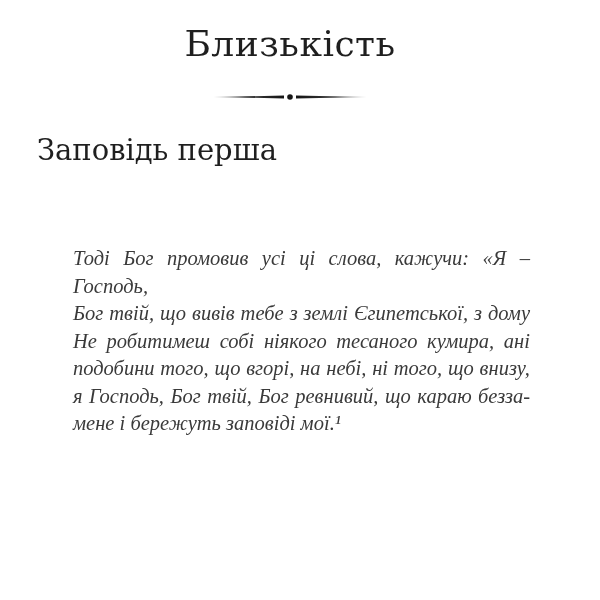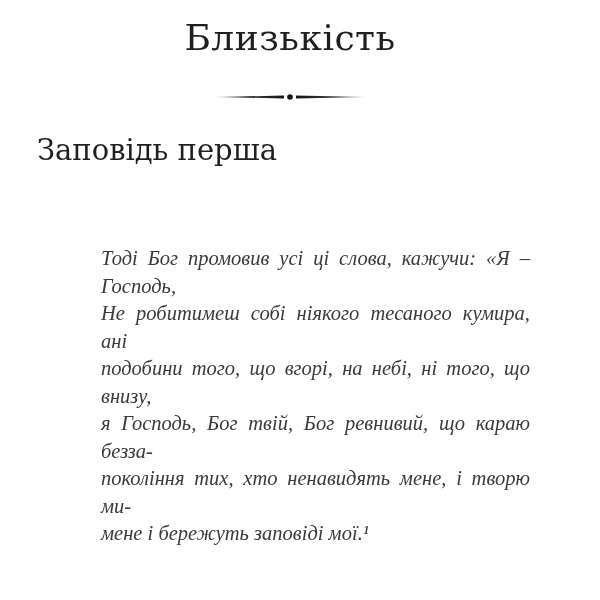--- a/index.html
+++ b/index.html
@@ -9,21 +9,21 @@
   .page {
     position: relative;
     width: 600px;
     height: 600px;
     background: var(--bg, #ffffff);
     font-family: "Liberation Serif", serif;
     overflow: hidden;
   }
   .chapter-title {
     position: absolute;
-    top: 16px;
+    top: 22px;
     left: 0;
     width: 580px;
     text-align: center;
     font-family: "DejaVu Serif", "Liberation Serif", serif;
     font-size: 36px;
     line-height: 44px;
     font-weight: normal;
     letter-spacing: 0.5px;
     color: var(--heading, #1f1f1f);
   }
@@ -59,21 +59,20 @@
     width: 457px;
     font-style: italic;
     font-size: 20.5px;
     line-height: 27.5px;
     color: var(--body, #3a3a3a);
   }
   .paragraph .line {
     text-align: justify;
     text-align-last: justify;
     white-space: normal;
-    margin-left: 28px;
   }
   .paragraph .line:last-child {
     text-align-last: left;
   }
 </style>
 </head>
 <body>
 
 <div class="page" style="--bg: #ffffff; --heading: #1f1f1f; --body: #3a3a3a; --divider: #161616;">
 
@@ -98,30 +97,30 @@
       <polygon points="155,6 84,4.55 84,7.45" fill="url(#gradR)"></polygon>
     </svg>
   </div>
 
   <div class="section-title">Заповідь перша</div>
 
   <div class="paragraph">
 
       <div class="line">Тоді Бог промовив усі ці слова, кажучи: «Я – Господь,</div>
 
+      <div class="line">Бог твій, що вивів тебе з землі Єгипетської, з дому</div>
 
 
       <div class="line">Не робитимеш собі ніякого тесаного кумира, ані</div>
 
       <div class="line">подобини того, що вгорі, на небі, ні того, що внизу,</div>
 
 
 
       <div class="line">я Господь, Бог твій, Бог ревнивий, що караю безза-</div>
 
 
-      <div class="line">покоління тих, хто ненавидять мене, і творю ми-</div>
 
 
       <div class="line">мене і бережуть заповіді мої.¹</div>
     </div>
 
 </div>
 
 </body></html>

